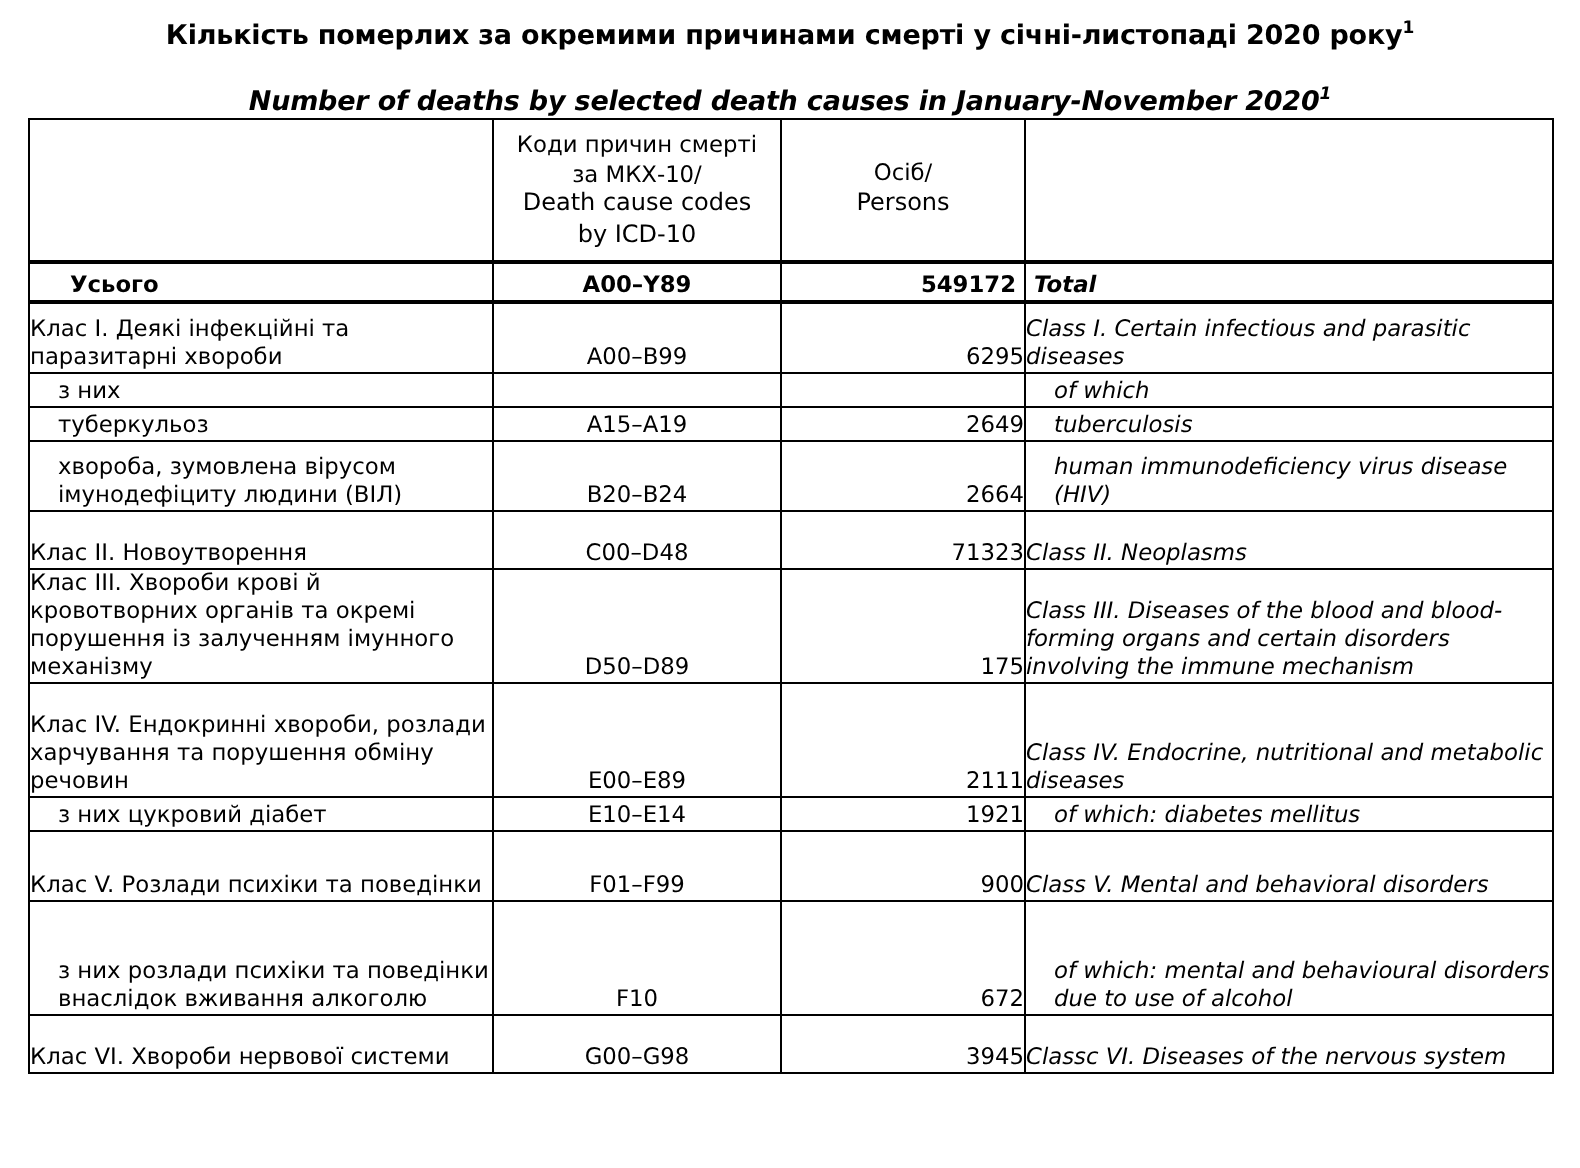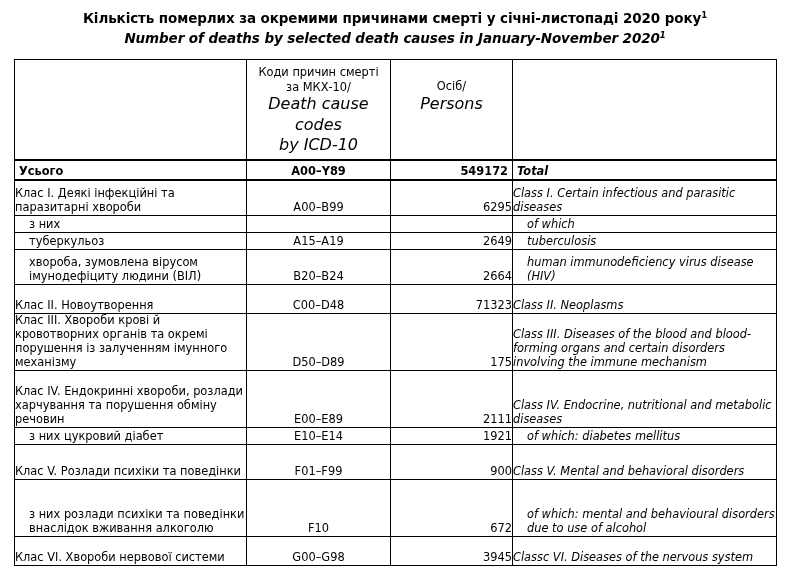--- a/index.html
+++ b/index.html
@@ -30,21 +30,21 @@
     font-size: 13.5px;
     font-weight: bold;
     line-height: 1.35;
     letter-spacing: -0.1px;
   }
   .title-en {
     font-size: 13.5px;
     font-weight: bold;
     font-style: italic;
     line-height: 1.35;
-    margin-top: 2px;
+    margin-top: 15px;
     letter-spacing: -0.1px;
   }
   .sup {
     font-size: 8.5px;
     vertical-align: super;
     font-weight: bold;
   }
   .title-en .sup { font-style: italic; }
 
   
@@ -74,30 +74,30 @@
 
   
   tr.hdr td {
     vertical-align: top;
     text-align: center;
     border-bottom: 2px solid #000;
     height: 62px;
   }
   tr.hdr td.h-inner { padding: 5px 4px 3px 4px; }
   .h-ua { font-size: 11.4px; line-height: 1.28; }
-  .h-en { font-size: 16px; font-style: italic; line-height: 1.28; }
+  .h-en { font-size: 12px; line-height: 1.28; }
 
   
   tr.total td {
     font-weight: bold;
     height: 18px;
     border-bottom: 2px solid #000;
     border-top: 2px solid #000;
   }
-  tr.total .cell-name { padding-left: 4px; text-align: left; }
+  tr.total .cell-name { padding-left: 20px; text-align: left; }
   tr.total .cell-code { text-align: center; }
   tr.total .cell-pers { text-align: right; padding-right: 4px; }
   tr.total .cell-eng  { text-align: left; padding-left: 4px; font-style: italic; }
 
   
   td.cell-name {
     text-align: left;
     padding: 2px 3px 2px 4px;
     vertical-align: bottom;
   }

